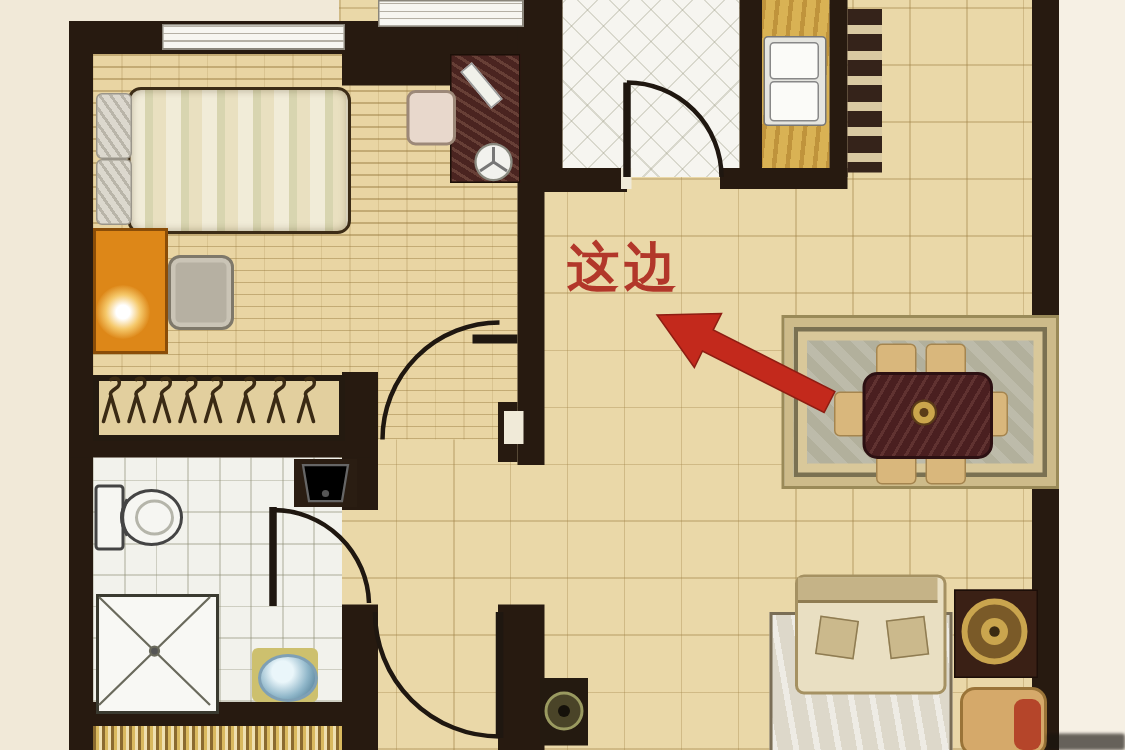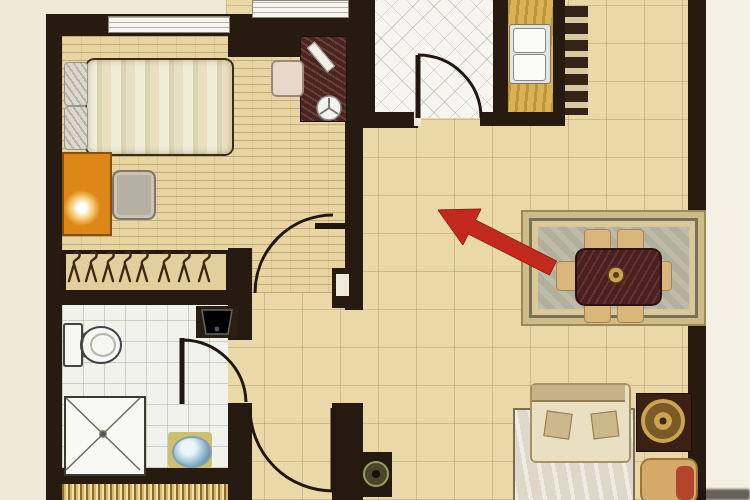--- a/index.html
+++ b/index.html
@@ -202,16 +202,17 @@
       <circle cx="376" cy="474" r="12" fill="#4a4428" stroke="#9a9a60" stroke-width="2"></circle>
       <circle cx="376" cy="474" r="4" fill="#15110a"></circle>
     </g>
 
     <g>
       <polygon points="438,210 481,209 475.5,220 556.6,261 549.4,275 468.3,234 462.9,245" fill="#c3291c" stroke="#8e1d12" stroke-width="1"></polygon>
     </g>
   </svg>
 
   <div id="annotation">
+    <div>这边</div>
   </div>
 
   <div id="watermark-smudge"></div>
 </div>
 
 </body></html>

